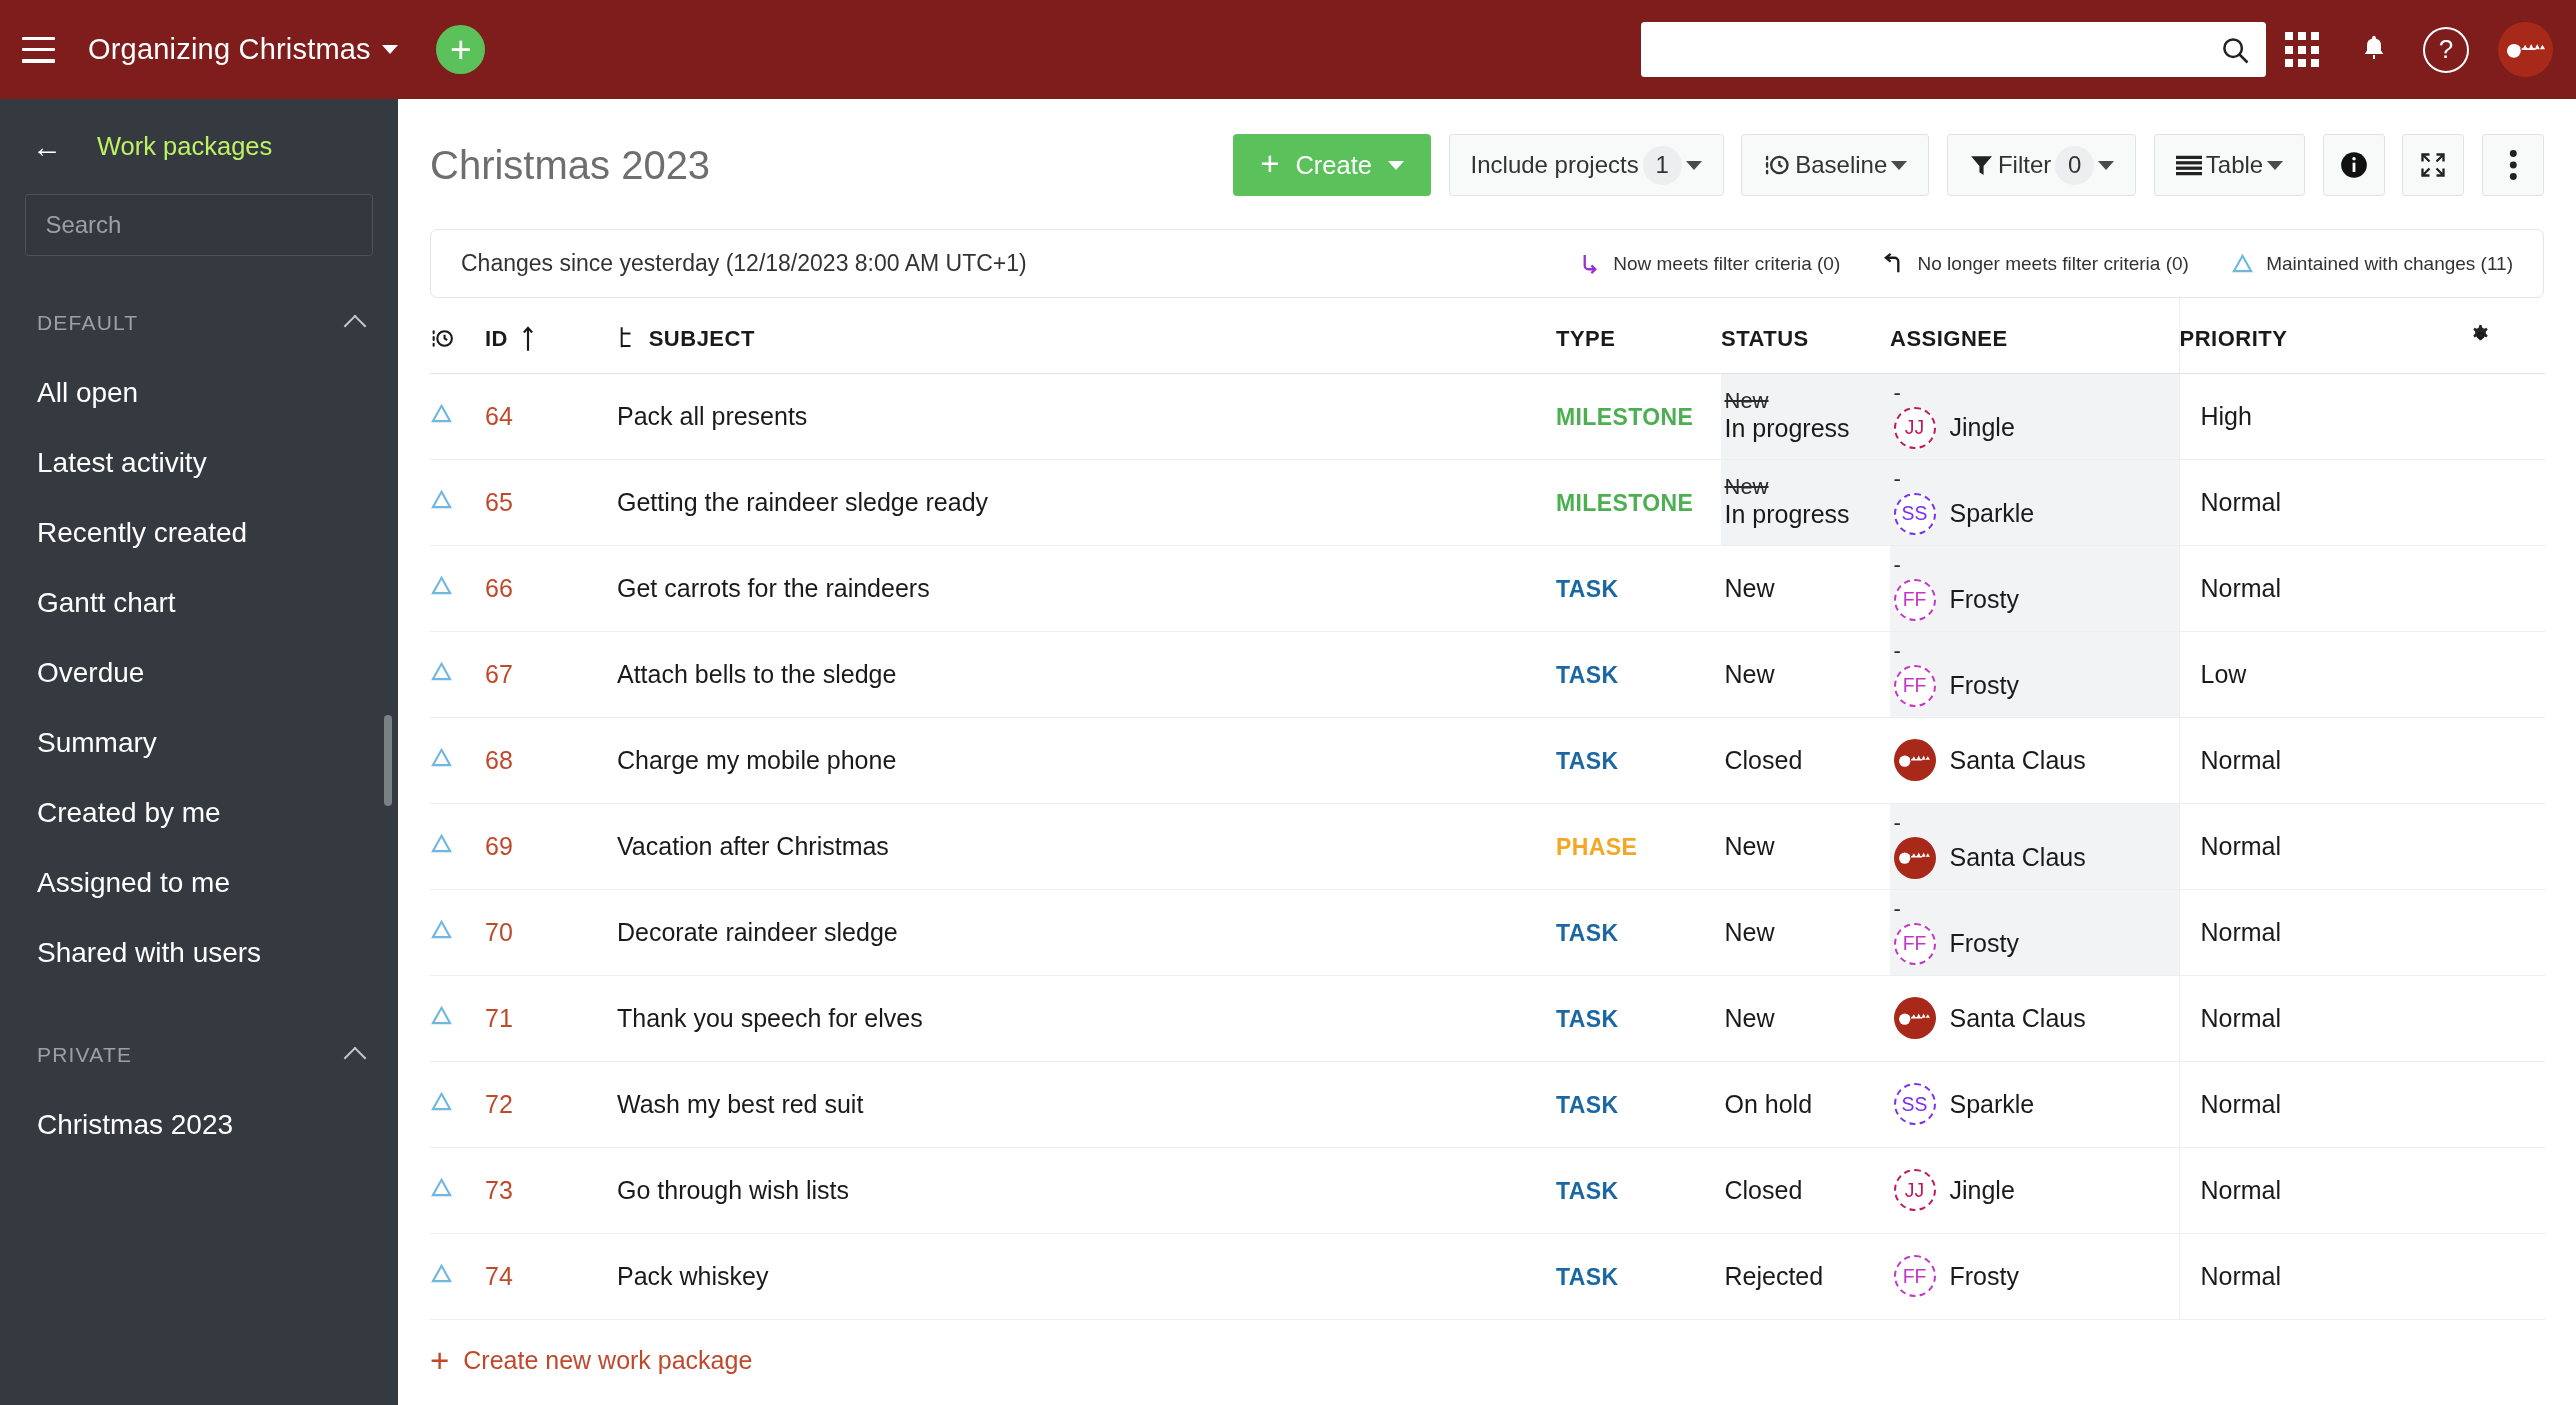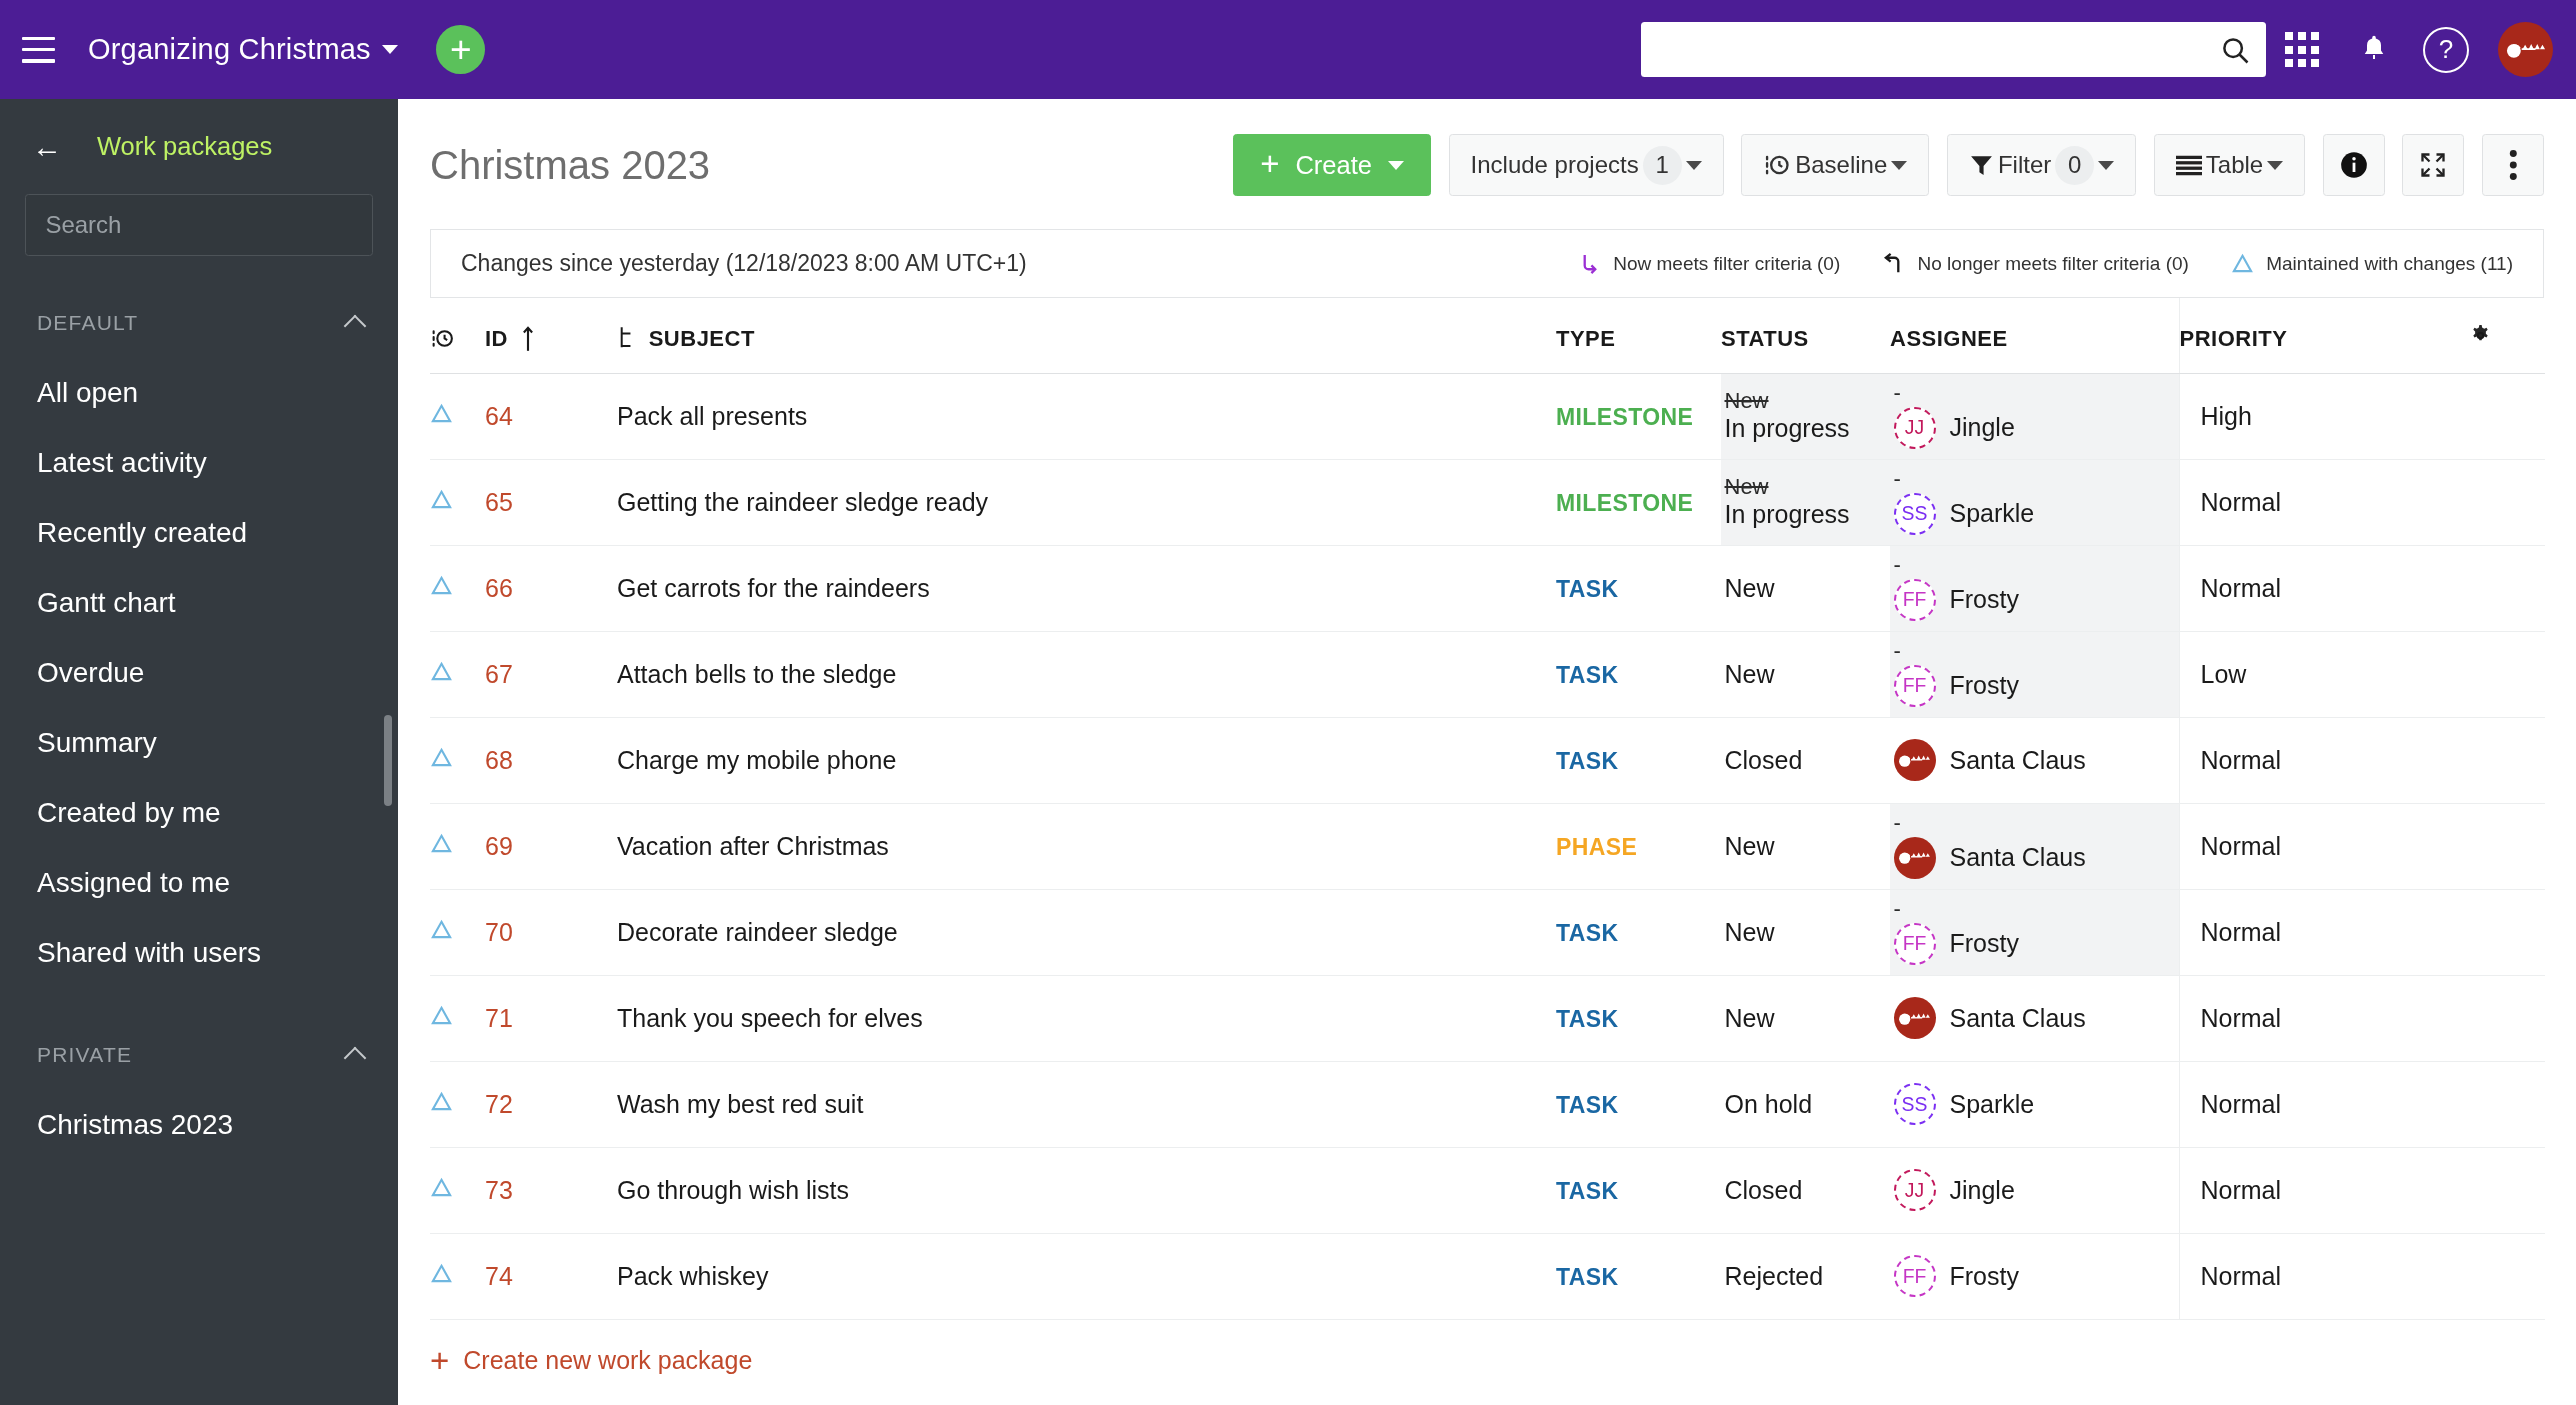--- a/index.html
+++ b/index.html
@@ -7,21 +7,21 @@
     width: 2576px; height: 1406px;
     font-family: "Liberation Sans", sans-serif;
     background: #ffffff;
     overflow: hidden;
   }
 
   
   .topbar {
     position: absolute; top: 0; left: 0;
     width: 2576px; height: 99px;
-    background: #4c1d95;
+    background: #7f1d1d;
     display: flex; align-items: center;
   }
   .hamburger {
     width: 33px; height: 26px;
     margin-left: 22px; margin-right: 33px;
     display: flex; flex-direction: column; justify-content: space-between;
     cursor: pointer;
   }
   .hamburger i { display: block; height: 3.5px; background: #fff; border-radius: 0.9px; }
   .proj-name {
@@ -135,21 +135,21 @@
   .tri-down {
     width: 0; height: 0; border-left: 8px solid transparent;
     border-right: 8px solid transparent; border-top: 9.7px solid #4a4a4a;
   }
   .tri-down.white { border-top-color: #fff; }
   .btn-icon-only { padding: 0; width: 62px; justify-content: center; }
 
   
   .baseline-bar {
     margin: 12.3px 32px 0 32px; height: 69px;
-    border: 0.9px solid #e3e5e7; border-radius: 0;
+    border: 0.9px solid #e3e5e7; border-radius: 7px;
     display: flex; align-items: center; padding: 0 30px;
     font-size: 23px; color: #333;
   }
   .bl-legend { margin-left: auto; display: flex; align-items: center; gap: 42px; }
   .bl-entry { display: flex; align-items: center; gap: 12.3px; font-size: 19px; white-space: nowrap; }
 
   
   .wp-table { margin: 0 32px; width: calc(100% - 63px); border-collapse: collapse; }
   .wp-table thead th {
     text-align: left; font-size: 22px; font-weight: bold; color: #1a1a1a;

